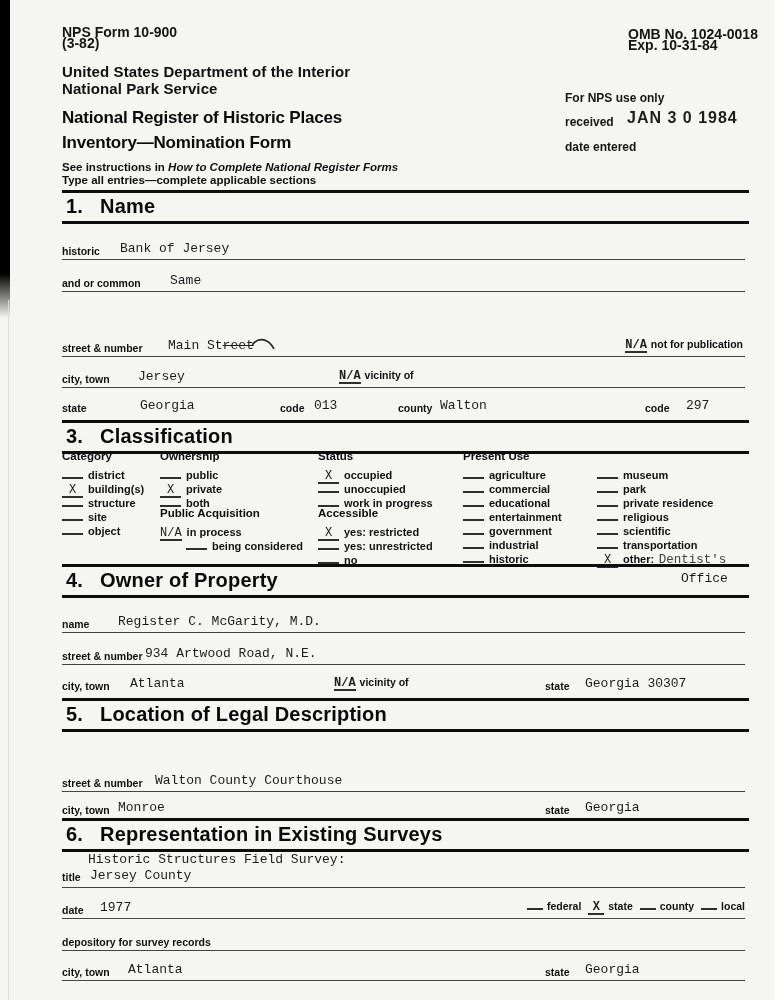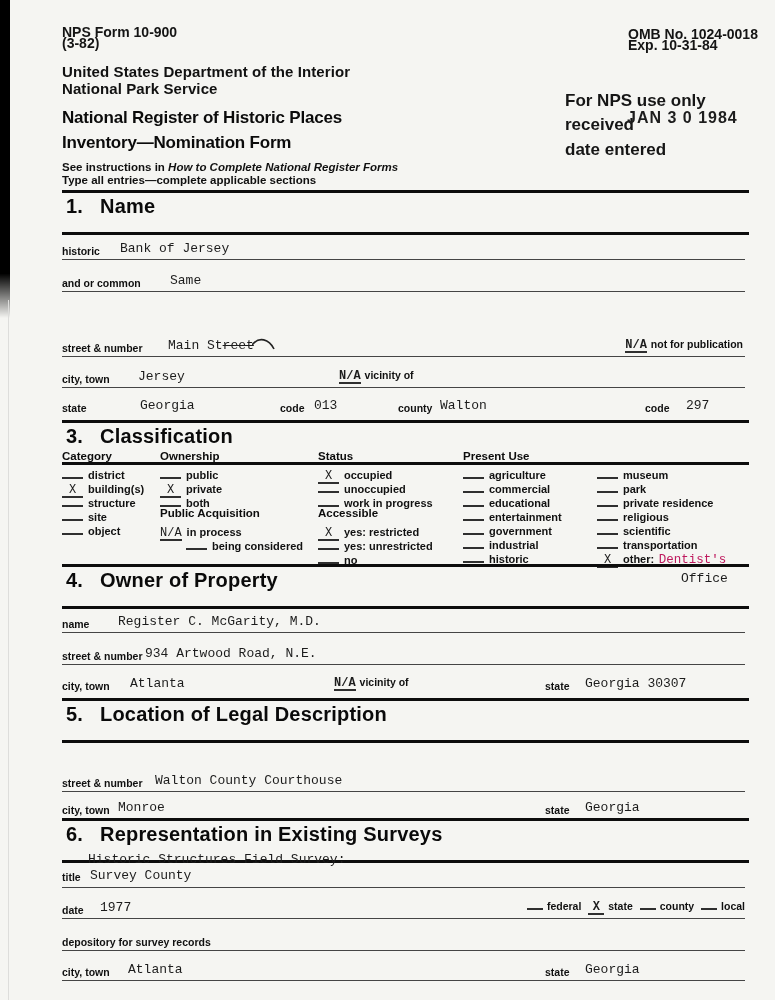--- a/index.html
+++ b/index.html
@@ -6,46 +6,46 @@
   #page{position:relative;width:775px;height:1000px;background:#f5f5f2;overflow:hidden;
         font-family:"Liberation Sans",sans-serif;color:#111;}
   
   #leftbar{position:absolute;left:0;top:0;width:10px;height:318px;
            background:linear-gradient(to bottom,#000 0%,#000 86%,rgba(0,0,0,0) 100%);}
   #leftline{position:absolute;left:8px;top:300px;bottom:0;width:1px;background:#dddddb;}
   
   .tiny{position:absolute;font-weight:bold;font-size:14px;line-height:10px;color:#141414;}
   .agency{position:absolute;font-weight:bold;font-size:15px;line-height:16px;letter-spacing:.1px;}
   .bigtitle{position:absolute;font-weight:bold;font-size:17px;line-height:24px;letter-spacing:-.2px;color:#0b0b0b;}
-  .npslab{position:absolute;font-weight:bold;font-size:17px;color:#161616;}
+  .npslab{position:absolute;font-weight:bold;font-size:12px;color:#161616;}
   .stamp{position:absolute;font-weight:bold;font-size:16px;letter-spacing:1px;color:#1d1d1d;
          font-family:"Liberation Sans",sans-serif;}
   .instr{position:absolute;font-weight:bold;font-size:11.5px;line-height:12px;color:#101010;}
   .instr em{font-style:italic;}
   
   .sect{position:absolute;left:62px;width:683px;border-top:3px solid #0d0d0d;border-bottom:3px solid #0d0d0d;
-        font-weight:bold;font-size:20px;line-height:23px;padding:2px 0 14px 4px;color:#0a0a0a;letter-spacing:.2px;}
+        font-weight:bold;font-size:20px;line-height:23px;padding:2px 0 3px 4px;color:#0a0a0a;letter-spacing:.2px;}
   .sect .num{display:inline-block;width:34px;}
   
   .row{position:absolute;left:62px;width:683px;border-bottom:1.6px solid #454545;}
   .row.nob{border-bottom:none;}
   .lbl{position:absolute;bottom:2px;font-weight:bold;font-size:10.5px;white-space:nowrap;color:#101010;}
   .val{position:absolute;bottom:3px;font-family:"Liberation Mono","DejaVu Sans Mono",monospace;
        font-size:13px;white-space:nowrap;color:#1c1c1c;}
   .strike{text-decoration:line-through;}
   .swoosh{vertical-align:-2px;margin-left:-2px;}
   
   .col{position:absolute;top:450px;}
   .ct{font-weight:bold;font-size:11.5px;height:15px;color:#0c0c0c;}
   .cb{height:14px;white-space:nowrap;}
   .ln{display:inline-block;min-width:21px;height:11px;border-bottom:2px solid #2f2f2f;text-align:center;
       font-family:"Liberation Mono","DejaVu Sans Mono",monospace;font-size:12px;line-height:11px;
       margin-right:5px;color:#1c1c1c;}
   .cl{font-weight:bold;font-size:11px;color:#111;}
-  .cv{font-family:"Liberation Mono","DejaVu Sans Mono",monospace;font-size:12.5px;color:#be185d;}
+  .cv{font-family:"Liberation Mono","DejaVu Sans Mono",monospace;font-size:12.5px;color:#404040;}
   
   .clus{position:absolute;bottom:3px;font-weight:bold;font-size:10.5px;white-space:nowrap;color:#101010;}
   .clus .ln{margin:0 4px;}
   .mono-abs{position:absolute;font-family:"Liberation Mono","DejaVu Sans Mono",monospace;
             font-size:13px;white-space:nowrap;color:#1c1c1c;}
 </style>
 </head>
 <body>
 
 <div id="page">
@@ -188,21 +188,21 @@
     <span class="val" style="left:56px">Monroe</span>
     <span class="lbl" style="left:483px">state</span>
     <span class="val" style="left:523px">Georgia</span>
   </div>
 
   <div class="sect" style="top:818px"><span class="num">6.</span><span>Representation in Existing Surveys</span></div>
 
   <div class="row" style="top:850px;height:37px">
     <span class="mono-abs" style="left:26px;top:2px">Historic Structures Field Survey:</span>
     <span class="lbl" style="left:0;bottom:4px">title</span>
-    <span class="val" style="left:28px;bottom:4px">Survey County</span>
+    <span class="val" style="left:28px;bottom:4px">Jersey County</span>
   </div>
   <div class="row" style="top:892px;height:26px">
     <span class="lbl" style="left:0">date</span>
     <span class="val" style="left:38px">1977</span>
     <span class="clus" style="right:0">
       <span class="ln" style="min-width:16px"><span></span></span><span>federal</span>
       <span class="ln" style="min-width:16px"><span>X</span></span><span>state</span>
       <span class="ln" style="min-width:16px"><span></span></span><span>county</span>
       <span class="ln" style="min-width:16px"><span></span></span><span>local</span>
     </span>

